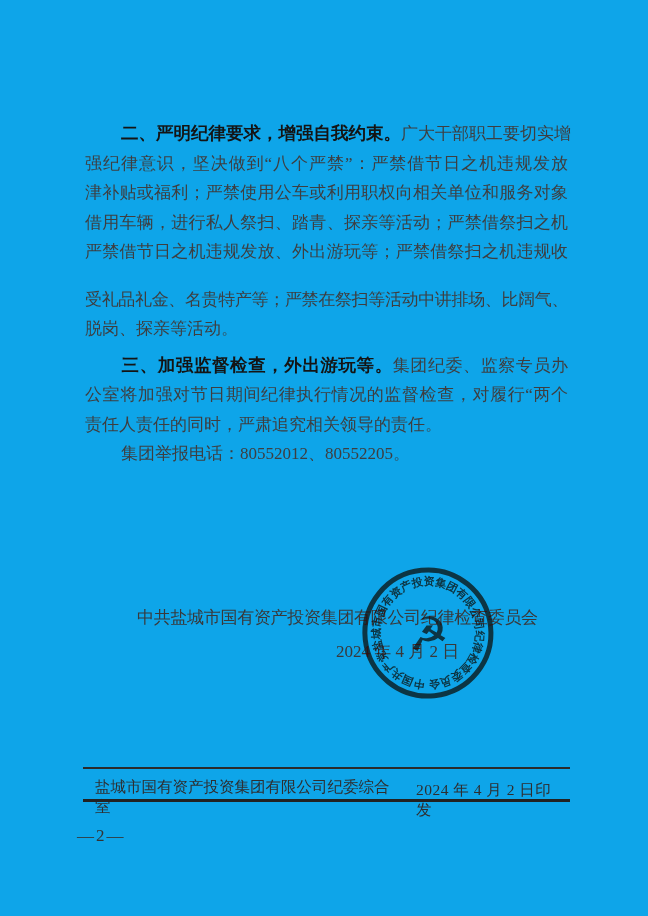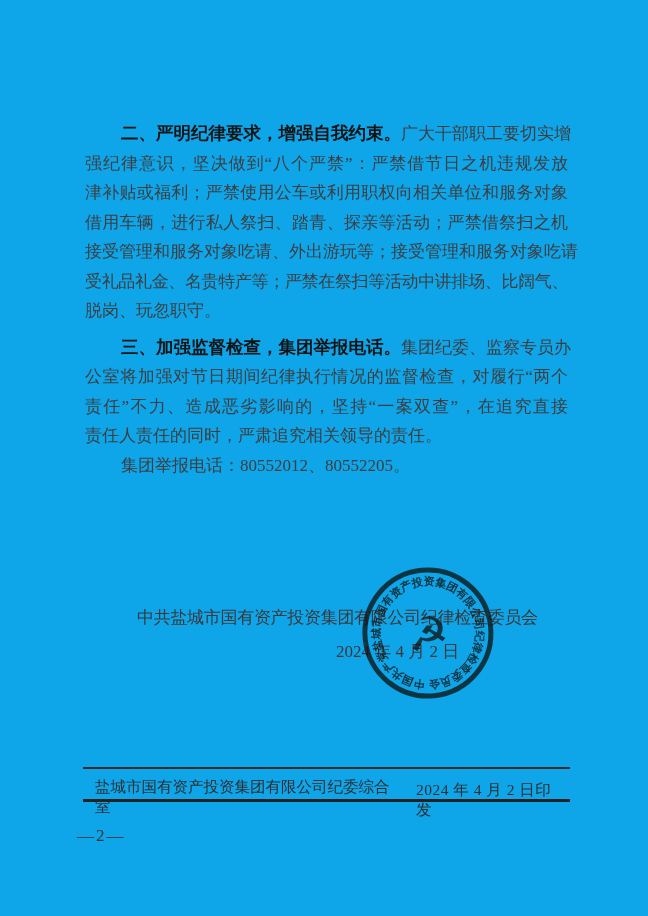--- a/index.html
+++ b/index.html
@@ -22,21 +22,21 @@
     text-align:justify;
     text-align-last:justify;
   }
   .line.lastline{text-align-last:left;}
   .indent{display:inline-block;width:36px;}
   .h{
     font-weight:bold;
     font-family:"Liberation Sans", sans-serif;
     color:#141414;font-size:17.5px;
   }
-  .tight{letter-spacing:-0.5px;}
+  .tight{letter-spacing:-0.5px;margin-top:18px;}
   .p3{margin-top:7px;}
   
   .committee{
     position:absolute;left:137px;top:606px;
     font-size:17px;letter-spacing:-0.3px;white-space:nowrap;
     color:#39393b;
   }
   .sigdate{
     position:absolute;left:336px;top:640px;
     font-size:17px;color:#39393b;white-space:nowrap;
@@ -74,31 +74,30 @@
 
   <main class="doc">
 
     <section>
       <div class="line">
         <span class="indent"></span><span class="h">二、严明纪律要求，增强自我约束。</span><span>广大干部职工要切实增</span>
       </div>
       <div class="line">强纪律意识，坚决做到“八个严禁”：严禁借节日之机违规发放</div>
       <div class="line">津补贴或福利；严禁使用公车或利用职权向相关单位和服务对象</div>
       <div class="line">借用车辆，进行私人祭扫、踏青、探亲等活动；严禁借祭扫之机</div>
-      <div class="line">接受管理和服务对象吃请、外出游玩等；接受管理和服务对象吃请</div>
+      <div class="line">严禁借节日之机违规发放、外出游玩等；严禁借祭扫之机违规收</div>
       <div class="line tight">受礼品礼金、名贵特产等；严禁在祭扫等活动中讲排场、比阔气、</div>
-      <div class="line lastline">脱岗、玩忽职守。</div>
+      <div class="line lastline">脱岗、探亲等活动。</div>
     </section>
 
     <section class="p3">
       <div class="line">
-        <span class="indent"></span><span class="h">三、加强监督检查，集团举报电话。</span><span>集团纪委、监察专员办</span>
+        <span class="indent"></span><span class="h">三、加强监督检查，外出游玩等。</span><span>集团纪委、监察专员办</span>
       </div>
       <div class="line">公室将加强对节日期间纪律执行情况的监督检查，对履行“两个</div>
-      <div class="line">责任”不力、造成恶劣影响的，坚持“一案双查”，在追究直接</div>
       <div class="line lastline">责任人责任的同时，严肃追究相关领导的责任。</div>
     </section>
 
     <section>
       <div class="line lastline">
         <span class="indent"></span><span>集团举报电话：80552012、80552205。</span>
       </div>
     </section>
 
   </main>

